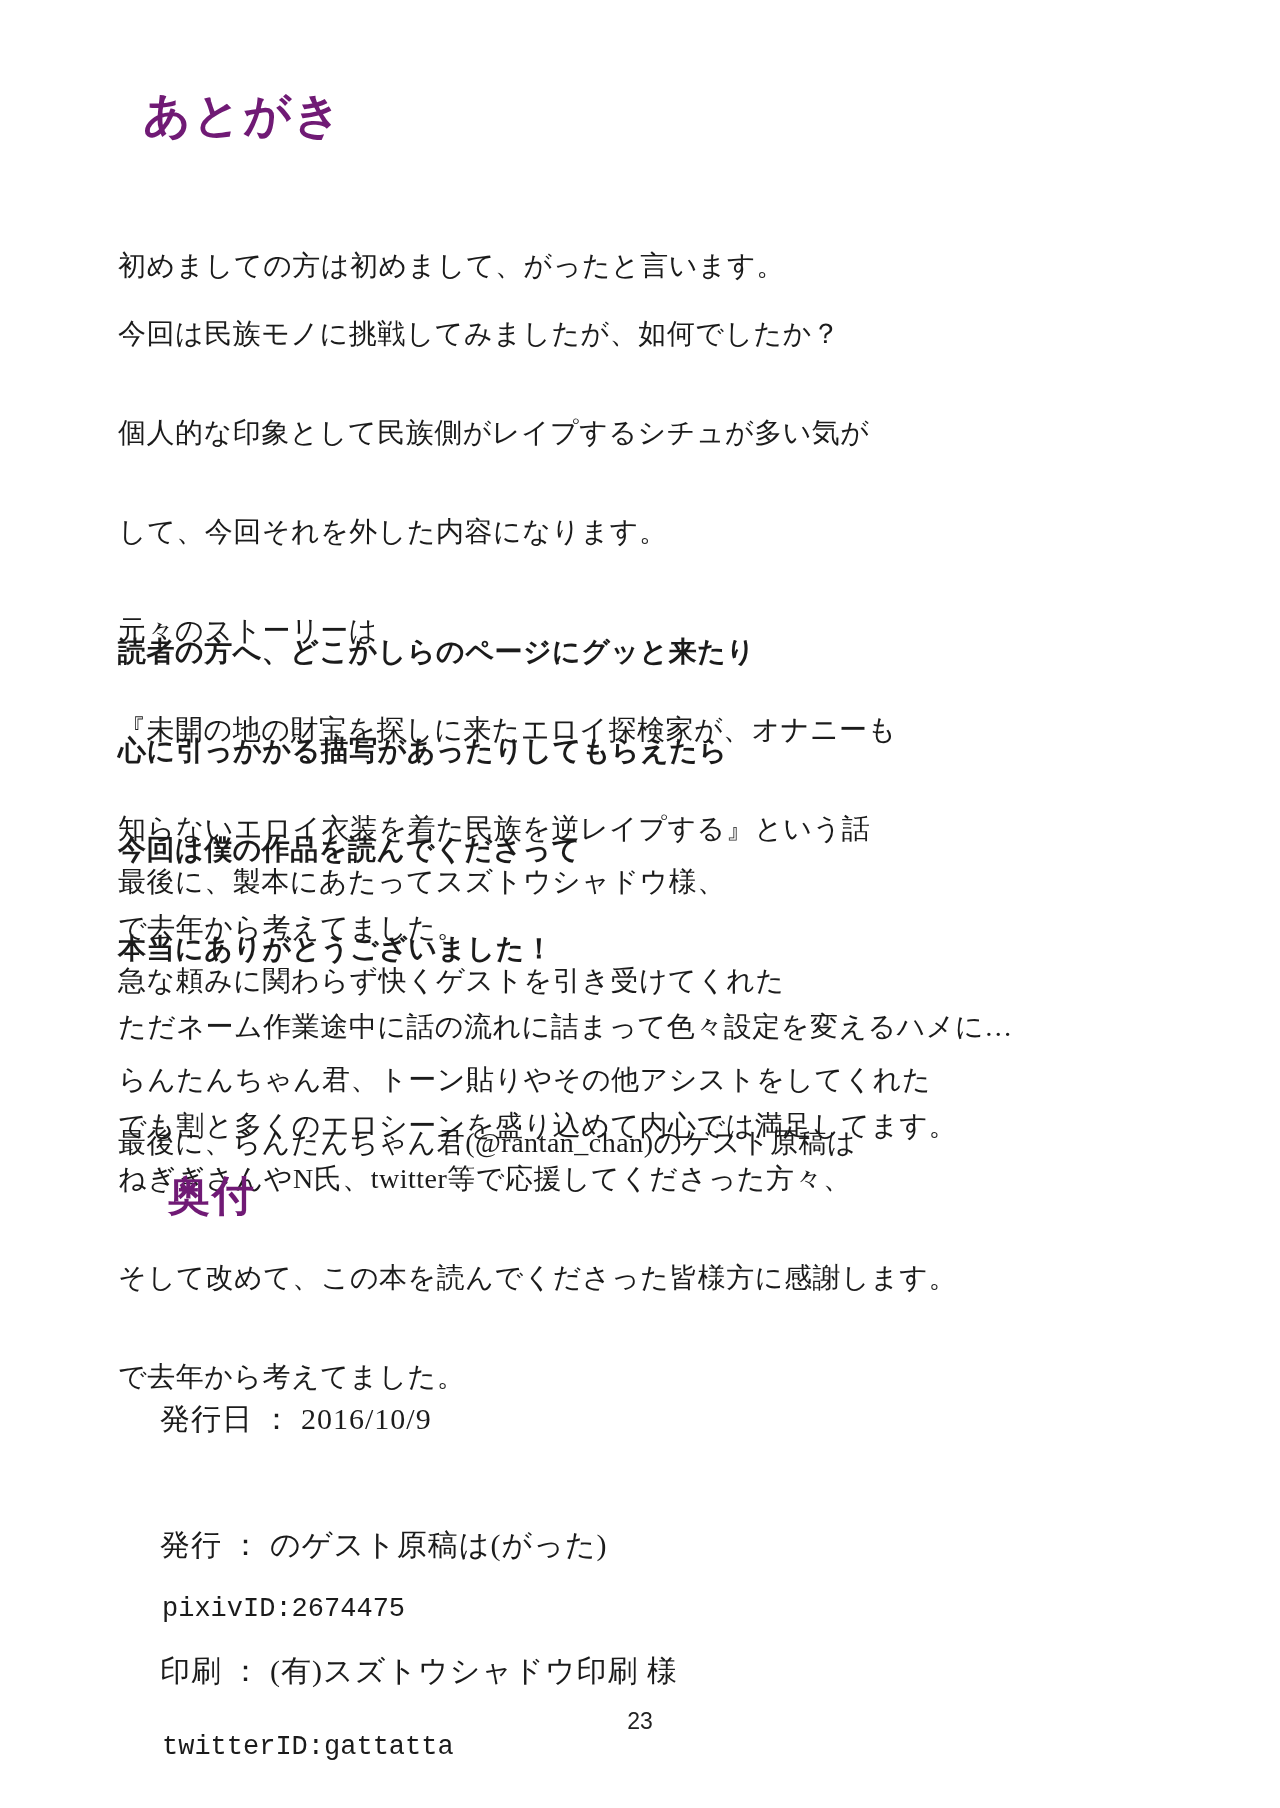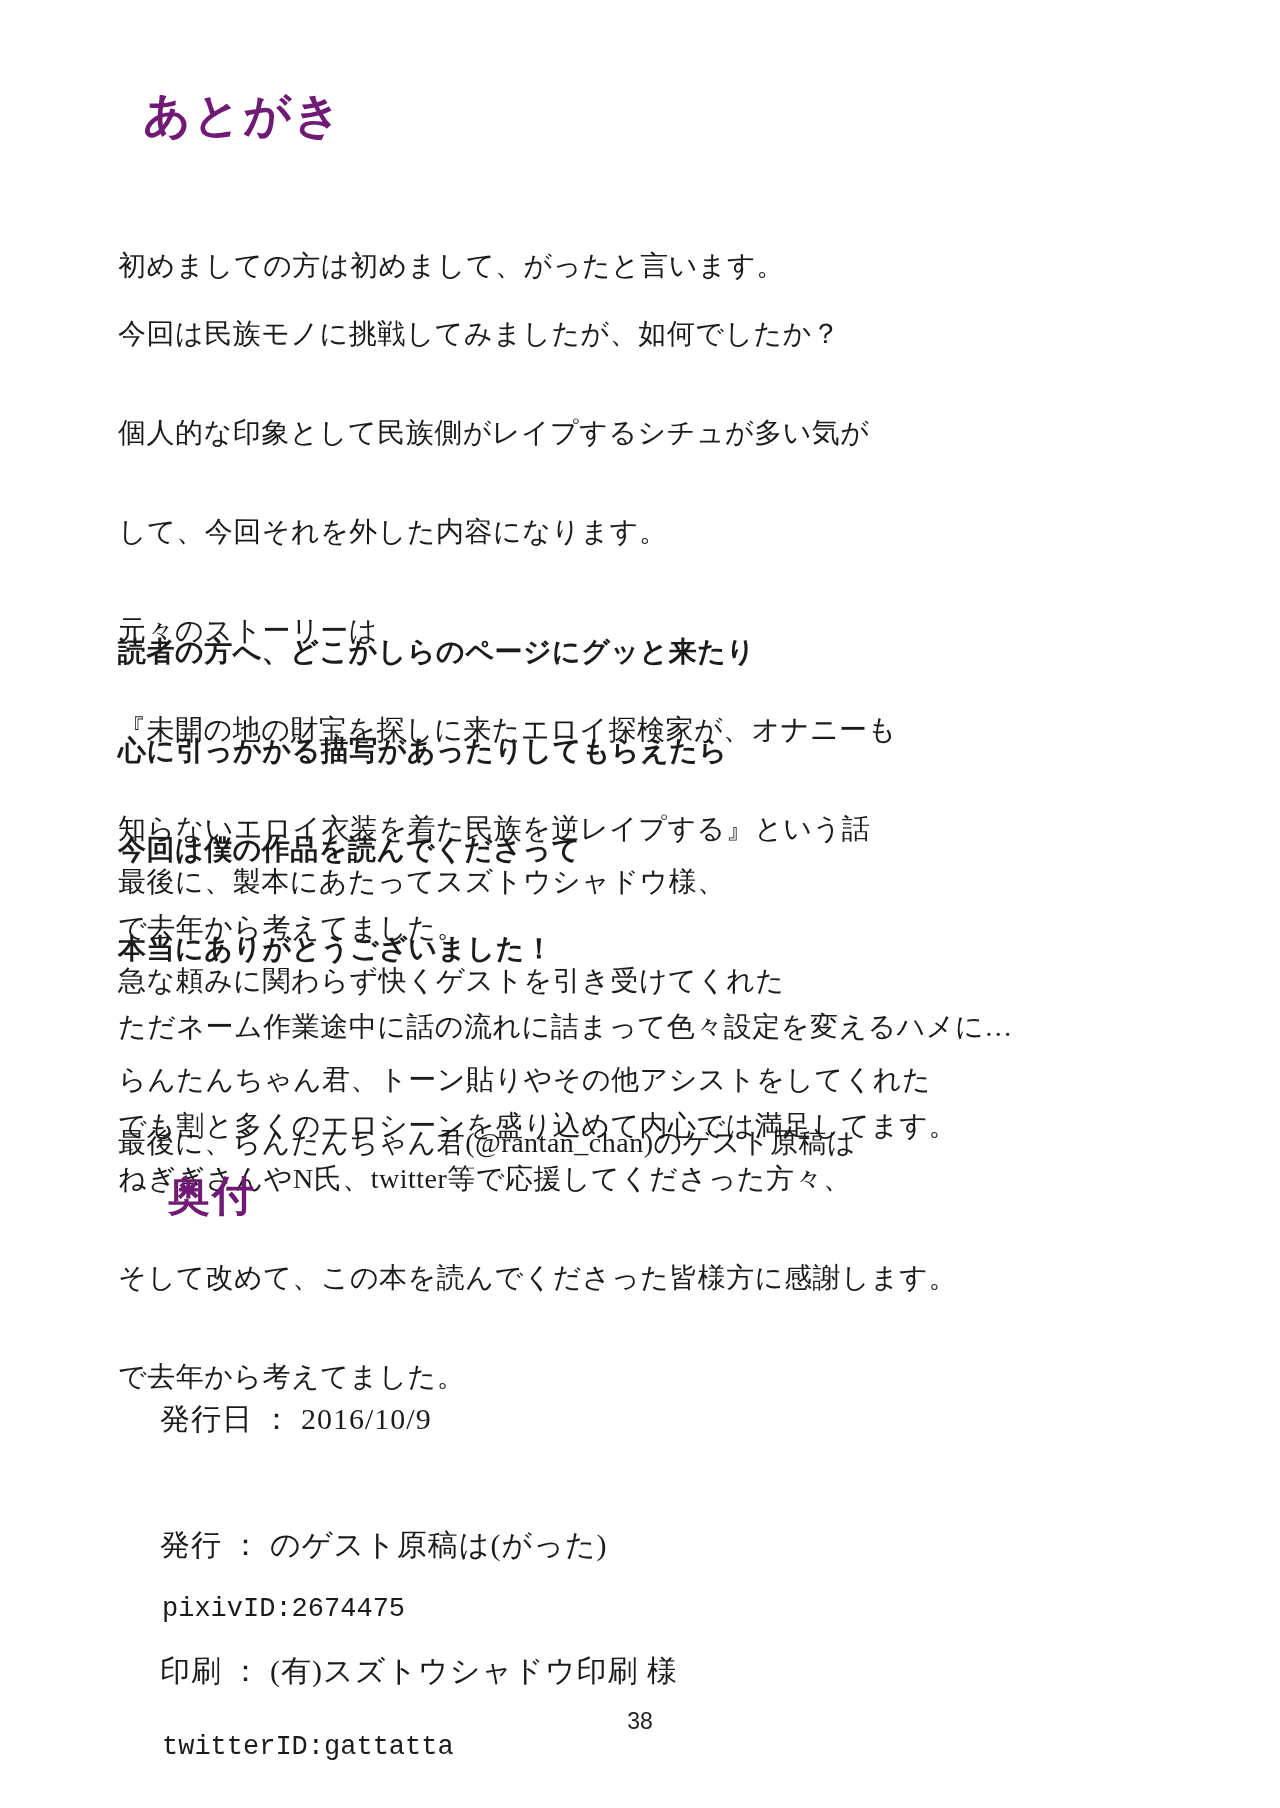--- a/index.html
+++ b/index.html
@@ -115,15 +115,15 @@
     <div class="line">発行 ： のゲスト原稿は(がった)</div>
     <div class="line">印刷 ： (有)スズトウシャドウ印刷 様</div>
   </div>
 
   <div class="ids-block">
     <div class="line">pixivID:2674475</div>
     <div class="line">twitterID:gattatta</div>
     
   </div>
 
-  <div class="page-number">38</div>
+  <div class="page-number">23</div>
 
 </div>
 
 </body></html>

